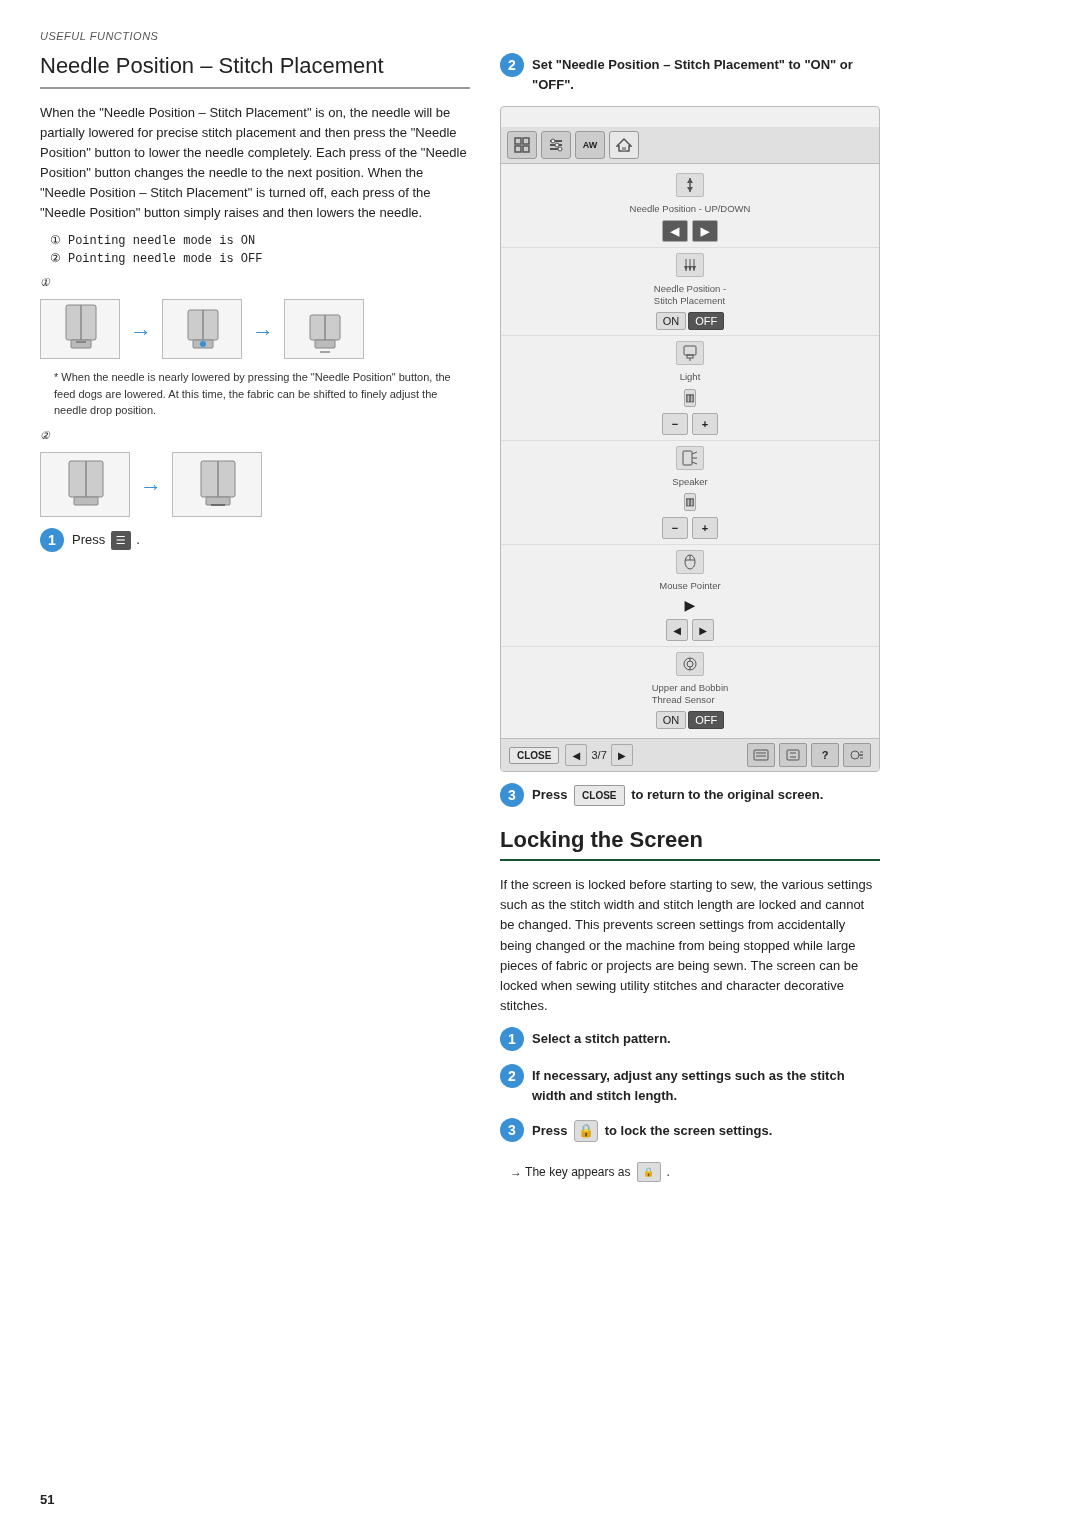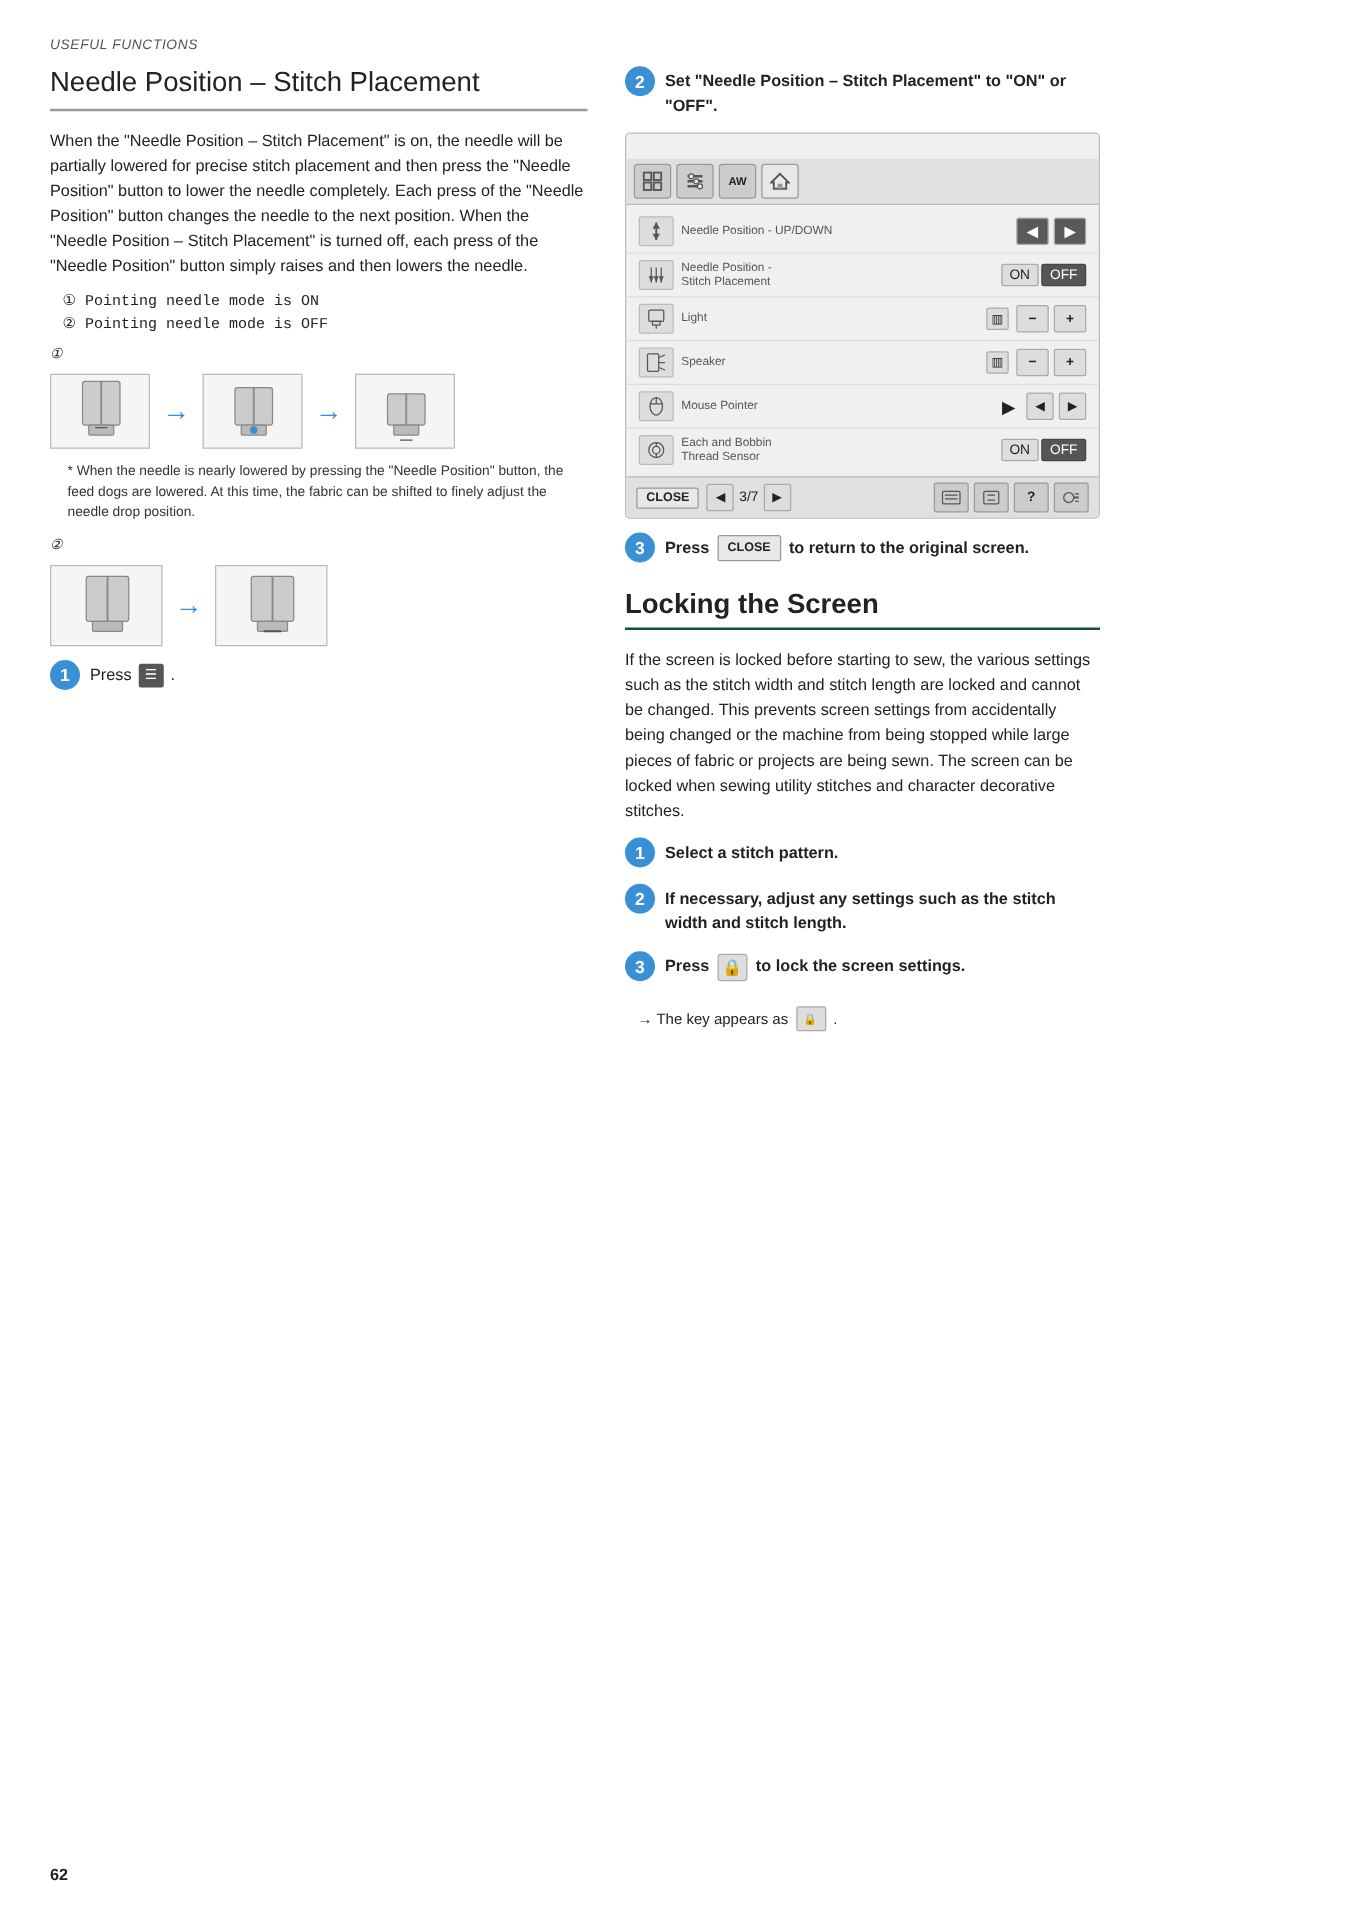--- a/index.html
+++ b/index.html
@@ -172,20 +172,21 @@
     }
     .settings-rows {
       padding: 4px 0;
     }
     .settings-row {
       display: flex;
       align-items: center;
       padding: 5px 10px;
       border-bottom: 1px solid #ddd;
       gap: 6px;
+      flex-direction: column;
     }
     .settings-row:last-child {
       border-bottom: none;
     }
     .row-icon {
       width: 28px;
       height: 24px;
       background: #ddd;
       border: 1px solid #bbb;
       border-radius: 2px;
@@ -577,21 +578,21 @@
           <div class="settings-row">
             <div class="row-icon">
               <svg width="20" height="18">
                 <circle cx="10" cy="9" r="6" fill="none" stroke="#555" stroke-width="1"></circle>
                 <circle cx="10" cy="9" r="3" fill="none" stroke="#555" stroke-width="1"></circle>
                 <line x1="10" y1="3" x2="10" y2="6" stroke="#555" stroke-width="1"></line>
                 <line x1="10" y1="12" x2="10" y2="15" stroke="#555" stroke-width="1"></line>
               </svg>
             </div>
             <div class="row-label">
-              <span>Each and Bobbin</span>
+              <span>Upper and Bobbin</span>
               <span>Thread Sensor</span>
             </div>
             <div class="row-controls ctrl-on-off">
               <div class="on-btn">ON</div>
               <div class="off-btn-active">OFF</div>
             </div>
           </div>
 
         </div>
 
@@ -684,15 +685,15 @@
         <div class="arrow-note">
           <span>→ The key appears as</span>
           <span class="key-icon">🔒</span>
           <span> .</span>
         </div>
 
       </div>
     </div>
   </div>
 
-  <div class="page-num">62</div>
+  <div class="page-num">51</div>
 
 </div>
 
 </body></html>

